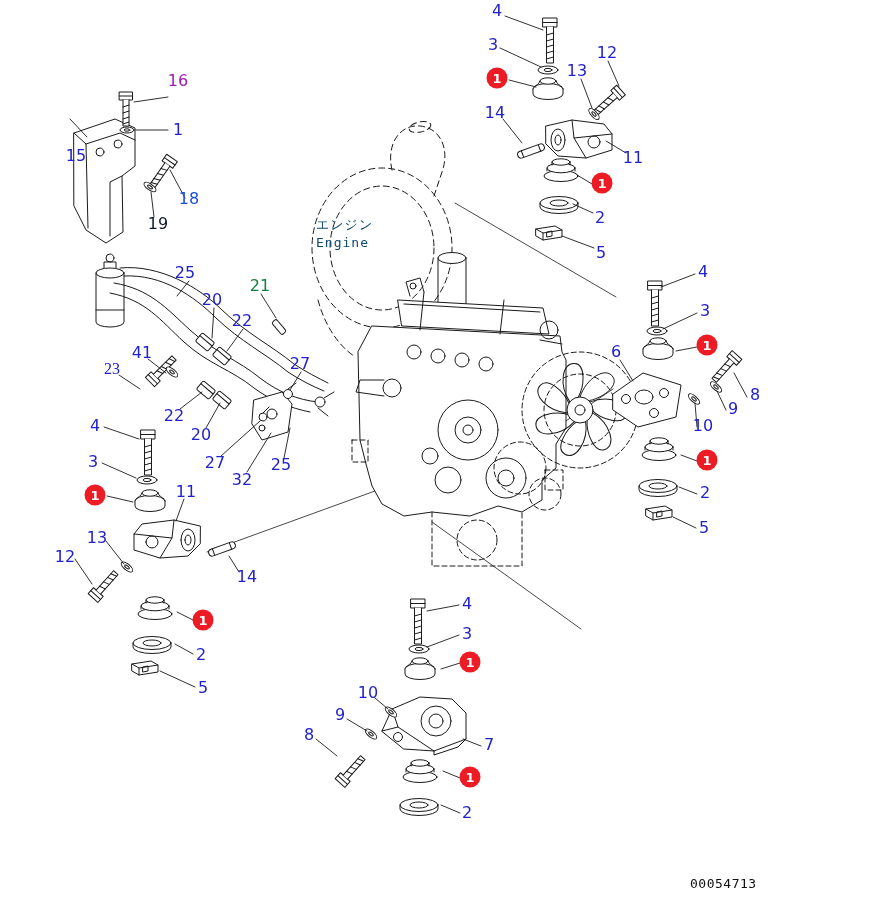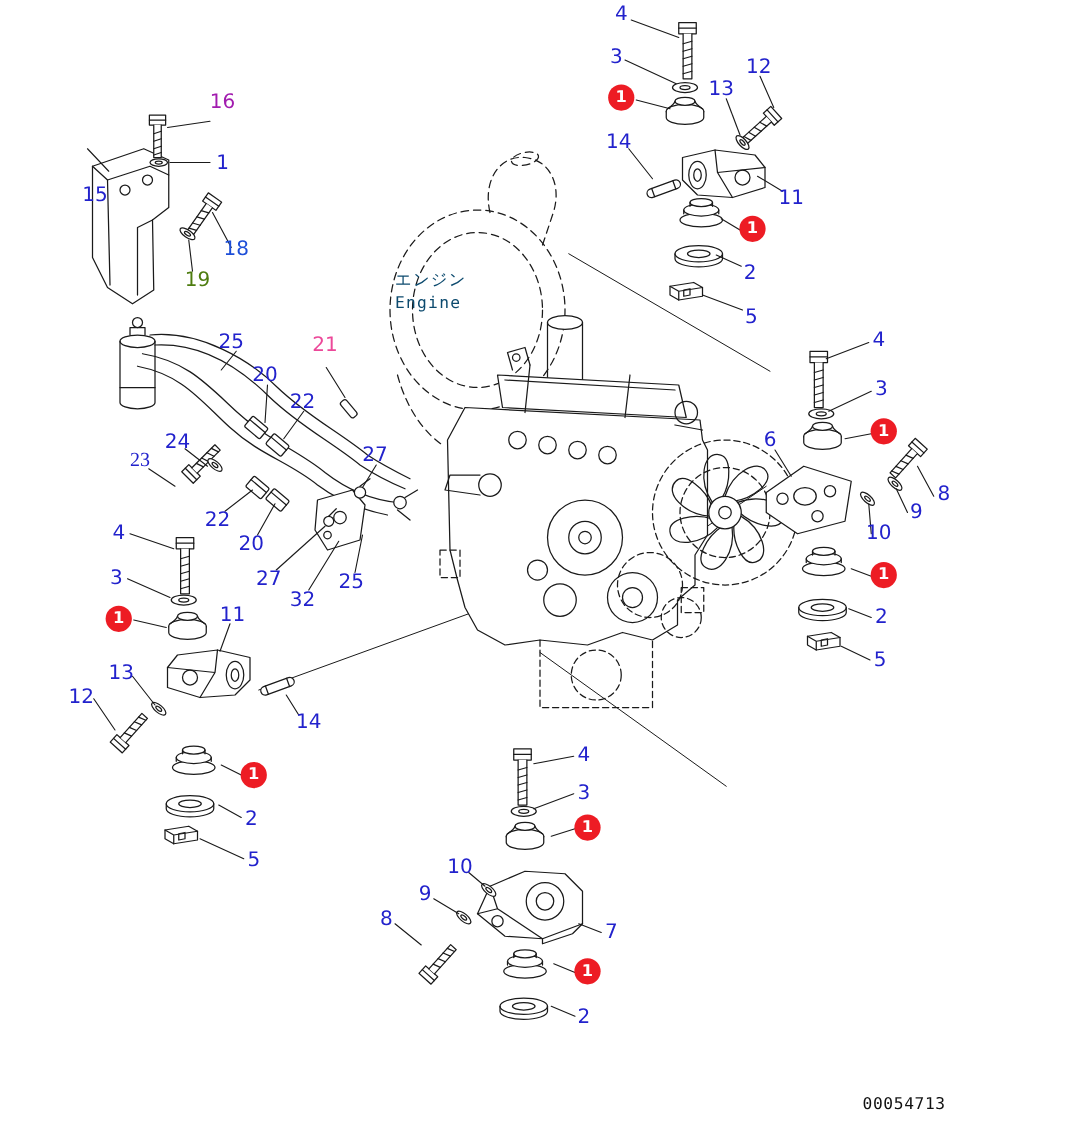--- a/index.html
+++ b/index.html
@@ -381,26 +381,26 @@
       <div class="callout" style="left: 607px; top: 53px; color: rgb(34, 34, 204);">12</div>
       <div class="callout" style="left: 577px; top: 71px; color: rgb(34, 34, 204);">13</div>
       <div class="callout" style="left: 495px; top: 113px; color: rgb(34, 34, 204);">14</div>
       <div class="callout" style="left: 633px; top: 158px; color: rgb(34, 34, 204);">11</div>
       <div class="callout" style="left: 600px; top: 218px; color: rgb(34, 34, 204);">2</div>
       <div class="callout" style="left: 601px; top: 253px; color: rgb(34, 34, 204);">5</div>
       <div class="callout" style="left: 76px; top: 112px; color: rgb(34, 34, 204); margin-top: 44px;">15</div>
       <div class="callout" style="left: 178px; top: 81px; color: #a21caf; text-align: center;">16</div>
       <div class="callout" style="left: 178px; top: 130px; color: rgb(34, 34, 204);">1</div>
       <div class="callout" style="left: 189px; top: 199px; color: #1d4ed8;">18</div>
-      <div class="callout" style="left: 158px; top: 224px; color: #4d7c0f;">19</div>
+      <div class="callout" style="left: 158px; top: 224px; color: #0f172a;">19</div>
       <div class="callout" style="left: 185px; top: 273px; color: rgb(34, 34, 204);">25</div>
       <div class="callout" style="left: 212px; top: 300px; color: rgb(34, 34, 204);">20</div>
-      <div class="callout" style="left: 260px; top: 276px; color: #ec4899;">21</div>
+      <div class="callout" style="left: 260px; top: 286px; color: #15803d;">21</div>
       <div class="callout" style="left: 242px; top: 321px; color: rgb(34, 34, 204);">22</div>
-      <div class="callout" style="left: 142px; top: 353px; color: rgb(34, 34, 204);">24</div>
+      <div class="callout" style="left: 142px; top: 353px; color: rgb(34, 34, 204);">41</div>
       <div class="callout" style="left: 112px; top: 369px; color: rgb(34, 34, 204); font-family: Liberation Serif, serif;">23</div>
       <div class="callout" style="left: 300px; top: 364px; color: rgb(34, 34, 204);">27</div>
       <div class="callout" style="left: 174px; top: 416px; color: rgb(34, 34, 204);">22</div>
       <div class="callout" style="left: 201px; top: 435px; color: rgb(34, 34, 204);">20</div>
       <div class="callout" style="left: 215px; top: 463px; color: rgb(34, 34, 204);">27</div>
       <div class="callout" style="left: 242px; top: 480px; color: rgb(34, 34, 204);">32</div>
       <div class="callout" style="left: 281px; top: 465px; color: rgb(34, 34, 204);">25</div>
       <div class="callout" style="left: 703px; top: 272px; color: rgb(34, 34, 204);">4</div>
       <div class="callout" style="left: 705px; top: 311px; color: rgb(34, 34, 204);">3</div>
       <div class="callout" style="left: 616px; top: 352px; color: rgb(34, 34, 204);">6</div>

